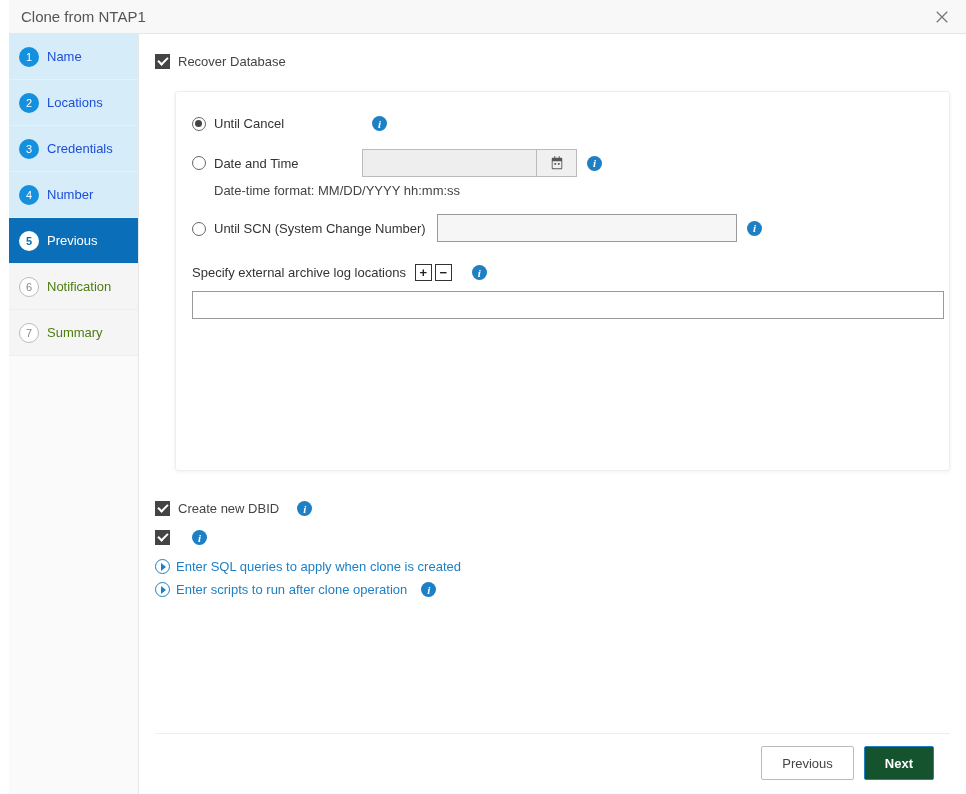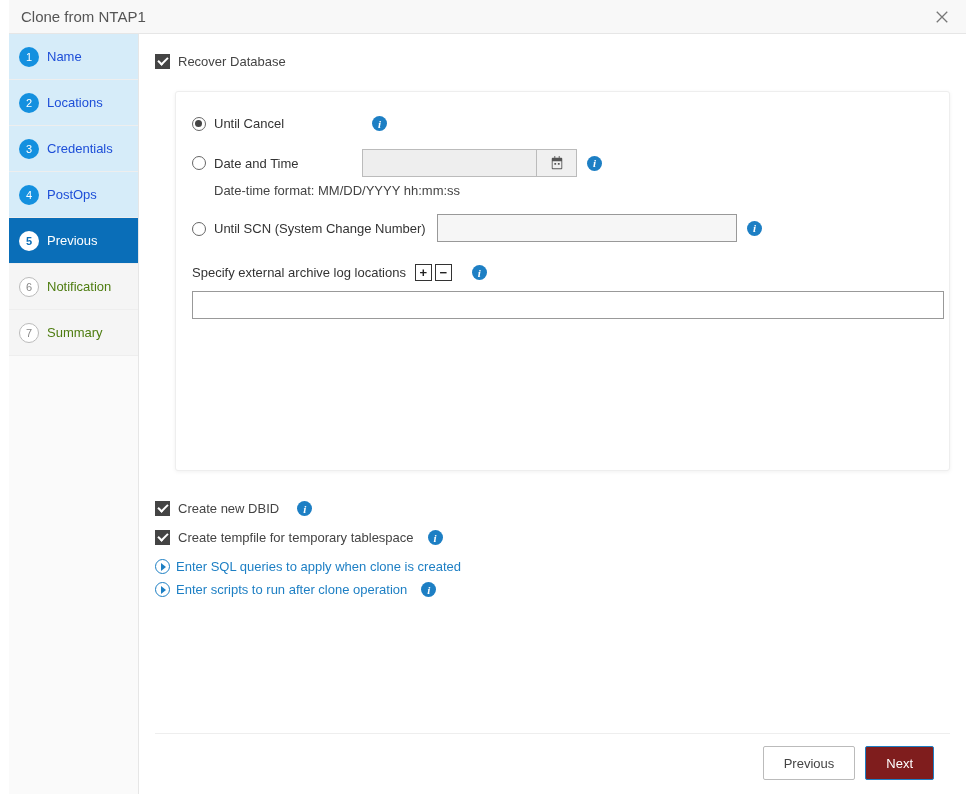--- a/index.html
+++ b/index.html
@@ -270,24 +270,24 @@
   height: 34px;
   padding: 0 20px;
   border: 1px solid #bbb;
   background: #fff;
   color: #444;
   font-size: 13px;
   cursor: pointer;
   border-radius: 2px;
 }
 .btn-primary {
-  background: #7f1d1d;
+  background: #14532d;
   border-color: #1d7fc4;
   color: #fff;
-  font-weight: 400;
+  font-weight: 700;
 }
 .wcol1 { width: 170px; display: flex; align-items: center; }
 </style>
 </head>
 <body>
 
 <div class="window">
   <div class="titlebar">
     <div class="titlebar-text">Clone from NTAP1</div>
     <div class="close-btn">
@@ -306,21 +306,21 @@
       <div class="step completed">
         <div class="step-num">2</div>
         <div class="step-label">Locations</div>
       </div>
       <div class="step completed">
         <div class="step-num">3</div>
         <div class="step-label">Credentials</div>
       </div>
       <div class="step completed">
         <div class="step-num">4</div>
-        <div class="step-label">PostOps</div>
+        <div class="step-label">Number</div>
       </div>
       <div class="step current">
         <div class="step-num">5</div>
         <div class="step-label">Previous</div>
       </div>
       <div class="step upcoming">
         <div class="step-num">6</div>
         <div class="step-label">Notification</div>
       </div>
       <div class="step upcoming">
@@ -380,21 +380,20 @@
       </div>
 
       <div class="bottom-options">
         <div class="chk-row">
           <span class="chk"></span>
           <span>Create new DBID</span>
           <span class="info" style="margin-left:18px;">i</span>
         </div>
         <div class="chk-row">
           <span class="chk"></span>
-          <span>Create tempfile for temporary tablespace</span>
           <span class="info" style="margin-left:14px;">i</span>
         </div>
         <div class="link-row">
           <span class="link-caret"></span>
           <span>Enter SQL queries to apply when clone is created</span>
         </div>
         <div class="link-row">
           <span class="link-caret"></span>
           <span>Enter scripts to run after clone operation</span>
           <span class="info" style="margin-left:14px;">i</span>

